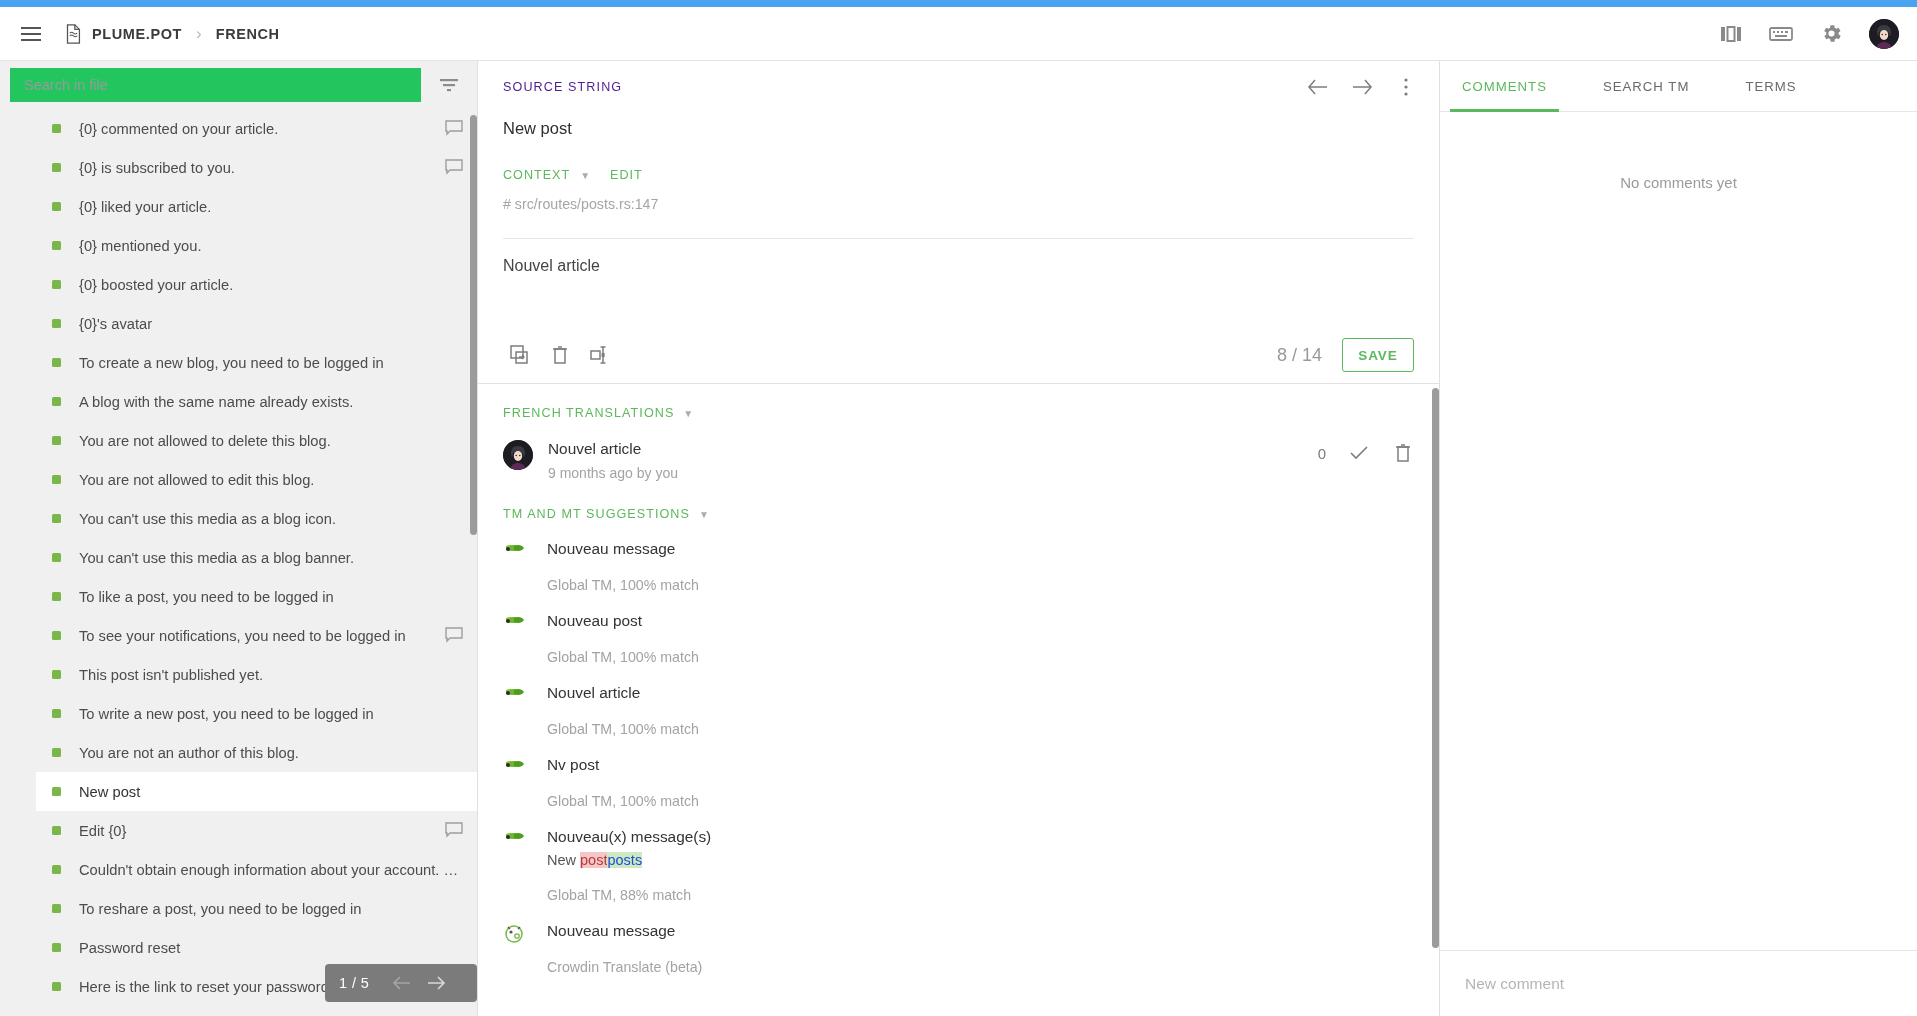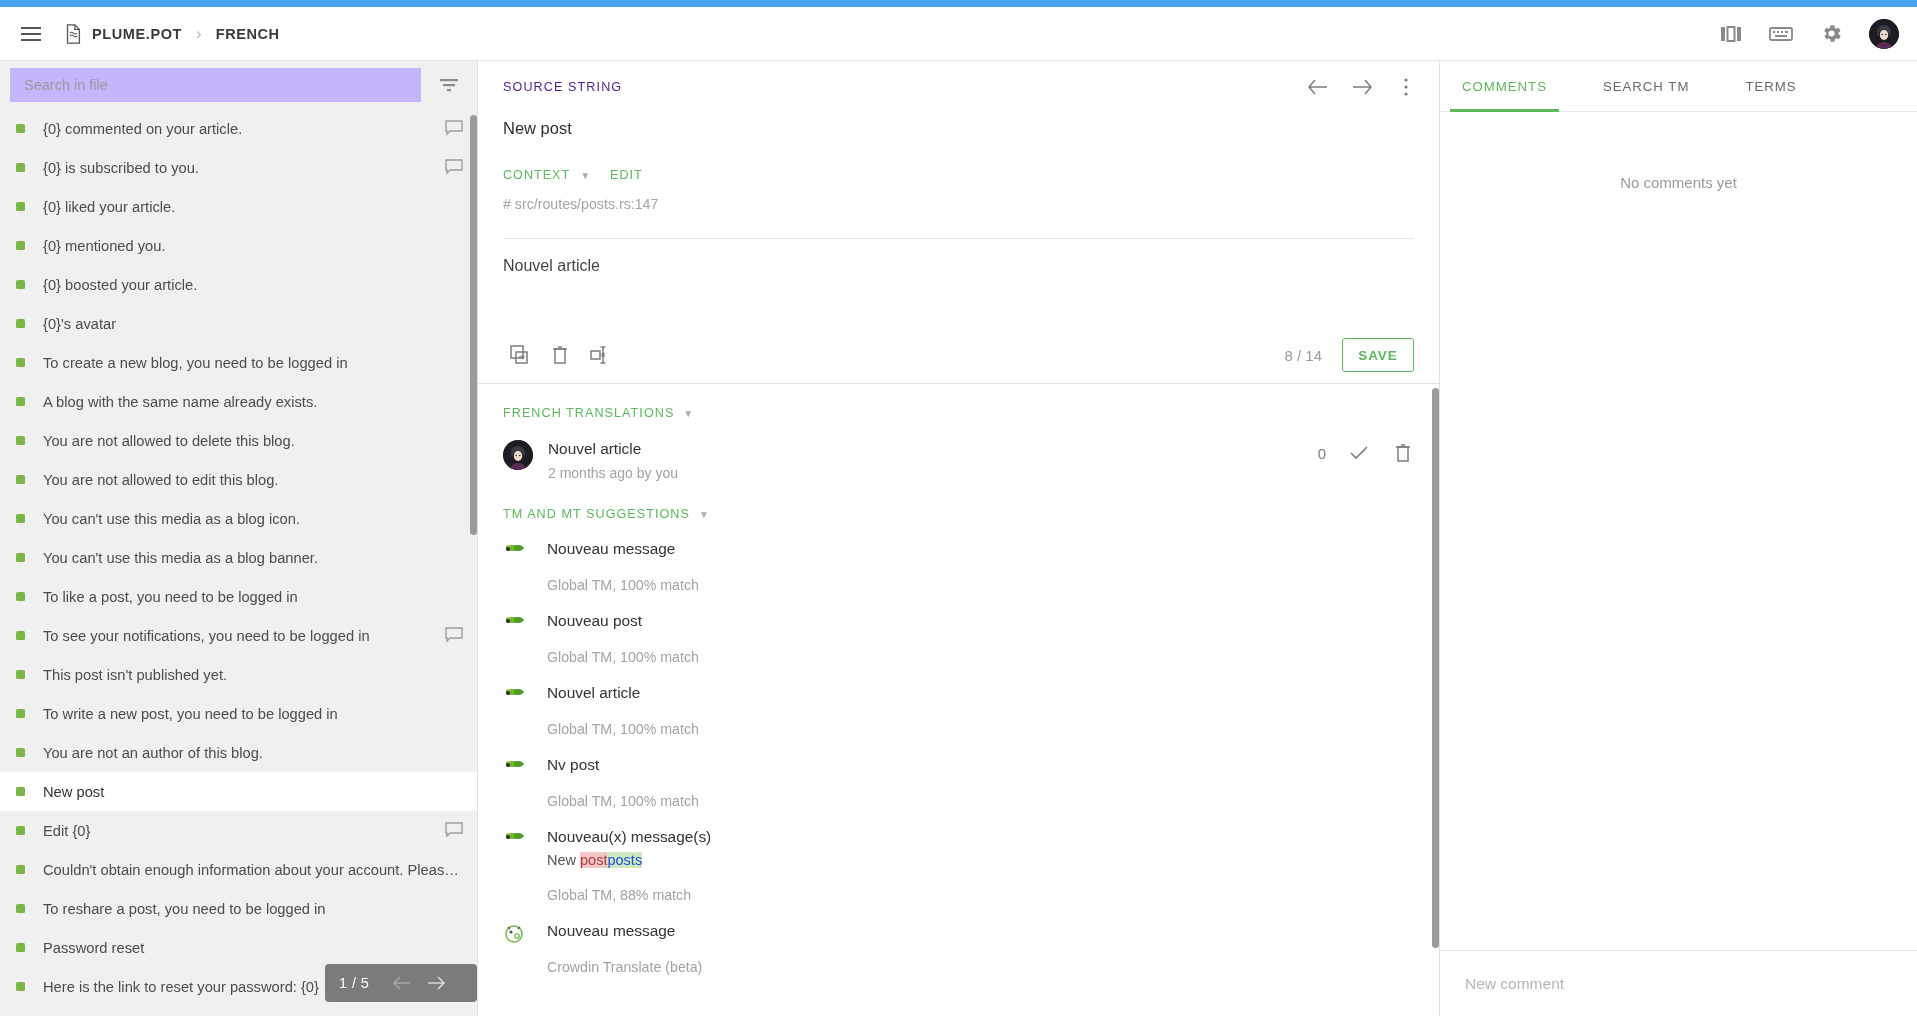--- a/index.html
+++ b/index.html
@@ -39,30 +39,30 @@
   .body { flex: 1 1 auto; display: flex; min-height: 0; }
 
   
   .sidebar {
     width: 478px; flex: 0 0 478px; background: #f0f0f0;
     display: flex; flex-direction: column; position: relative;
     border-right: 1px solid #e0e0e0;
   }
   .search-row { height: 48px; display: flex; align-items: center; padding: 0 0 0 10px; flex: 0 0 auto; }
   .search-input {
-    flex: 1 1 auto; height: 34px; background: #c4b5fd; border: none; outline: none;
+    flex: 1 1 auto; height: 34px; background: #22c55e; border: none; outline: none;
     padding: 0 14px; font-size: 14.5px; color: #5a5a5a; font-family: inherit;
   }
   .search-input::placeholder { color: #9a9a9a; }
   .filter-btn { width: 56px; height: 40px; display: flex; align-items: center; justify-content: center; cursor: pointer; color: #8c8c8c;}
 
   .str-list { flex: 1 1 auto; overflow: hidden; position: relative; }
   .str-row {
     height: 39px; display: flex; align-items: center; padding: 0 14px 0 16px;
-    cursor: pointer; position: relative;
+    cursor: pointer; position: relative; margin-left: 36px;
   }
   .str-row.selected { background: #ffffff; }
   .dot { width: 9px; height: 9px; background: #7ab648; border-radius: 1.5px; flex: 0 0 auto; margin-right: 18px; }
   .str-label {
     font-size: 14.7px; color: #4c4c4c; white-space: nowrap; overflow: hidden;
     text-overflow: ellipsis; flex: 1 1 auto;
   }
   .str-row.selected .str-label { color: #333; }
   .cbubble { width: 18px; height: 18px; flex: 0 0 auto; margin-left: 10px; color: #9d9d9d; }
 
@@ -94,21 +94,21 @@
   .ctx-caret { color: #adadad; font-size: 10px; }
   .ctx-edit { font-size: 12.6px; letter-spacing: 1px; color: #5cb85c; text-transform: uppercase; cursor: pointer; margin-left: 10px;}
   .ctx-path { font-size: 14.2px; color: #a5a5a5; margin-top: 14px; }
 
   .src-sep { height: 1px; background: #e7e7e7; margin-top: 26px; }
 
   .target-area { flex: 0 0 auto; padding: 18px 25px 0 25px; position: relative; }
   .target-text { font-size: 16px; color: #444; min-height: 70px; outline: none;}
   .target-toolbar { height: 56px; display: flex; align-items: center; padding: 0 25px 0 25px; }
   .ttool { width: 34px; height: 34px; display: flex; align-items: center; justify-content: center; color: #7d7d7d; cursor: pointer; margin-right: 6px;}
-  .tcount { margin-left: auto; font-size: 15px; color: #9a9a9a; margin-right: 20px; }
+  .tcount { margin-left: auto; font-size: 18px; color: #9a9a9a; margin-right: 20px; }
   .save-btn {
     height: 34px; min-width: 72px; border: 1px solid #5cb85c; background: #fff; color: #5cb85c;
     font-size: 13.5px; letter-spacing: .9px; font-weight: 600; text-transform: uppercase;
     border-radius: 3px; cursor: pointer; font-family: inherit; padding: 0 14px;
   }
   .center-sep { height: 1px; background: #e2e2e2; }
 
   .suggest-scroll { flex: 1 1 auto; overflow: hidden; position: relative; padding-bottom: 10px; }
   .sec-head { display: flex; align-items: center; gap: 9px; padding: 22px 25px 0 25px; }
   .sec-title { font-size: 12.6px; letter-spacing: 1.05px; color: #5cb85c; text-transform: uppercase; cursor: pointer;}
@@ -426,21 +426,21 @@
               <span class="tr-ava"><svg width="30" height="30" viewBox="0 0 30 30">
                   <circle cx="15" cy="15" r="15" fill="#1c1c22"></circle>
                   <path d="M15 6c5 0 7 3.5 7 7 0 2-.5 3.5-1 4.5l-1-4c-2 1-8 1-10-1 0 2-.3 3.5-1 5-.6-1.3-1-3-1-4.5 0-3.5 2-7 7-7z" fill="#3a3a42"></path>
                   <ellipse cx="15" cy="16" rx="4.2" ry="5" fill="#f3d9c9"></ellipse>
                   <path d="M7 30c.8-5 4-7 8-7s7.2 2 8 7z" fill="#5b2a55"></path>
                   <circle cx="13.2" cy="15.5" r=".8" fill="#2b2b2b"></circle>
                   <circle cx="16.8" cy="15.5" r=".8" fill="#2b2b2b"></circle>
                 </svg></span>
               <div class="tr-main">
                 <div class="tr-text">Nouvel article</div>
-                <div class="tr-meta">2 months ago by you</div>
+                <div class="tr-meta">9 months ago by you</div>
               </div>
               <div class="tr-actions">
                 <span class="tr-votes">0</span>
                 <span class="tr-icon">
                   <svg width="20" height="16" viewBox="0 0 20 16">
                     <path d="M2 8l5 5L18 2" fill="none" stroke="currentColor" stroke-width="1.6"></path>
                   </svg>
                 </span>
                 <span class="tr-icon">
                   <svg width="18" height="20" viewBox="0 0 18 20">

